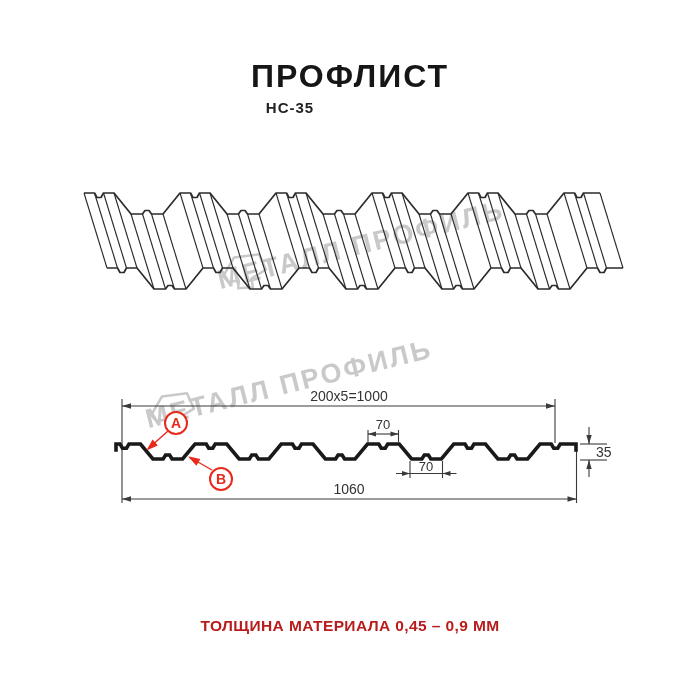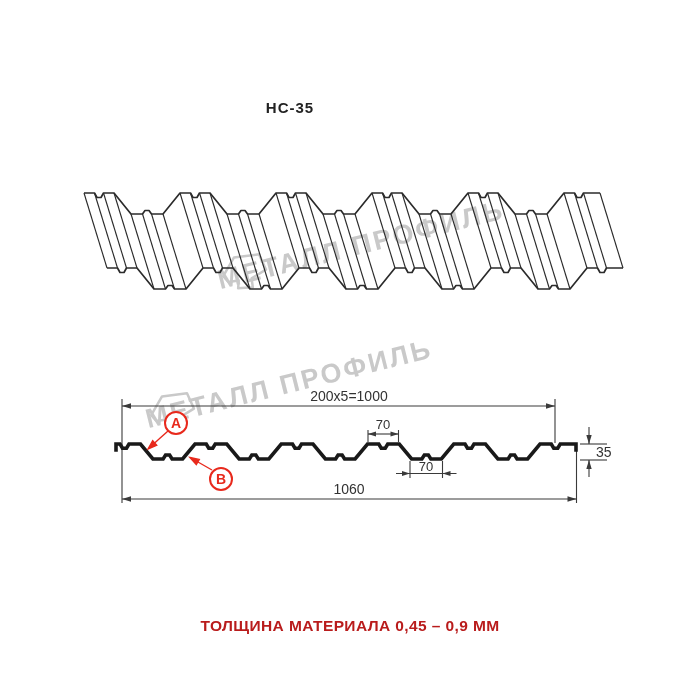--- a/index.html
+++ b/index.html
@@ -28,20 +28,21 @@
   .dimtext{font-family:"Liberation Sans", sans-serif;font-size:14px;fill:#333;}
   .dimtext.small{font-size:13px;}
   .redtext{font-family:"Liberation Sans", sans-serif;font-size:14px;font-weight:bold;
     fill:var(--accent,#e8291c);}
 </style>
 </head>
 <body>
 
 <div class="stage">
 
+  <div class="page-title">ПРОФЛИСТ</div>
   <div class="page-subtitle">НС-35</div>
 
   <div class="wm" id="wm-3d">
     <svg width="52" height="46" viewBox="0 0 104 92">
       <polygon points="12,38 42,7 92,13 98,46 66,56 64,74 35,69 40,54 19,52" fill="none" stroke="var(--wmcolor,#c9c9c9)" stroke-width="5" stroke-linejoin="round"></polygon>
     </svg>
     <span class="wm-text">МЕТАЛЛ ПРОФИЛЬ</span>
   </div>
 
   <svg id="sheet3d" width="590" height="126" viewBox="55 178 590 126">

